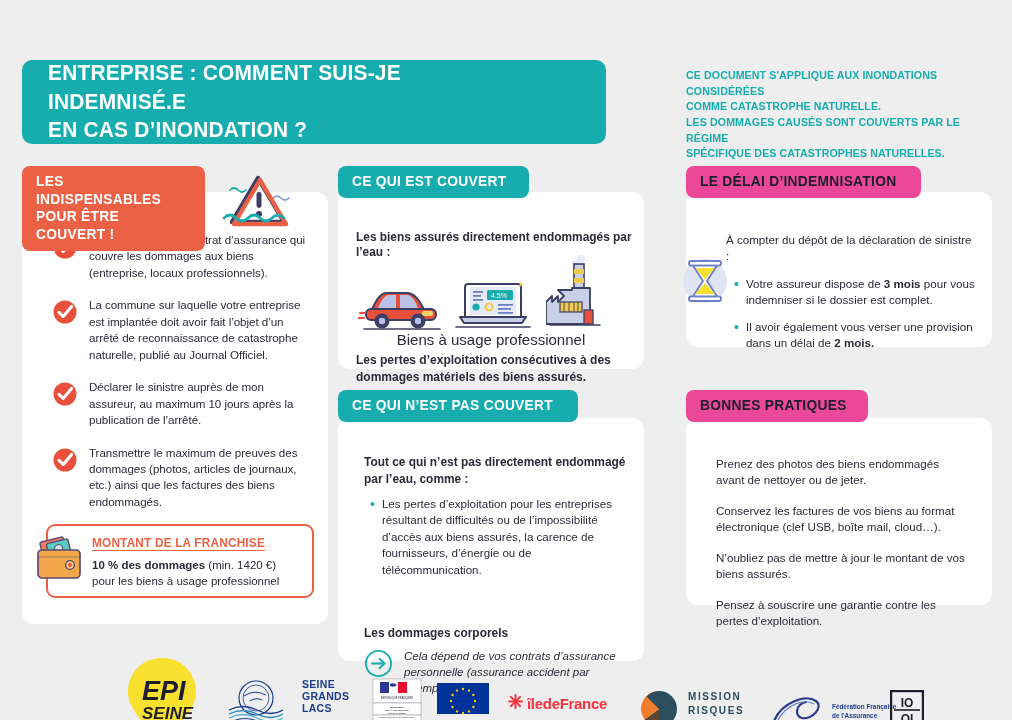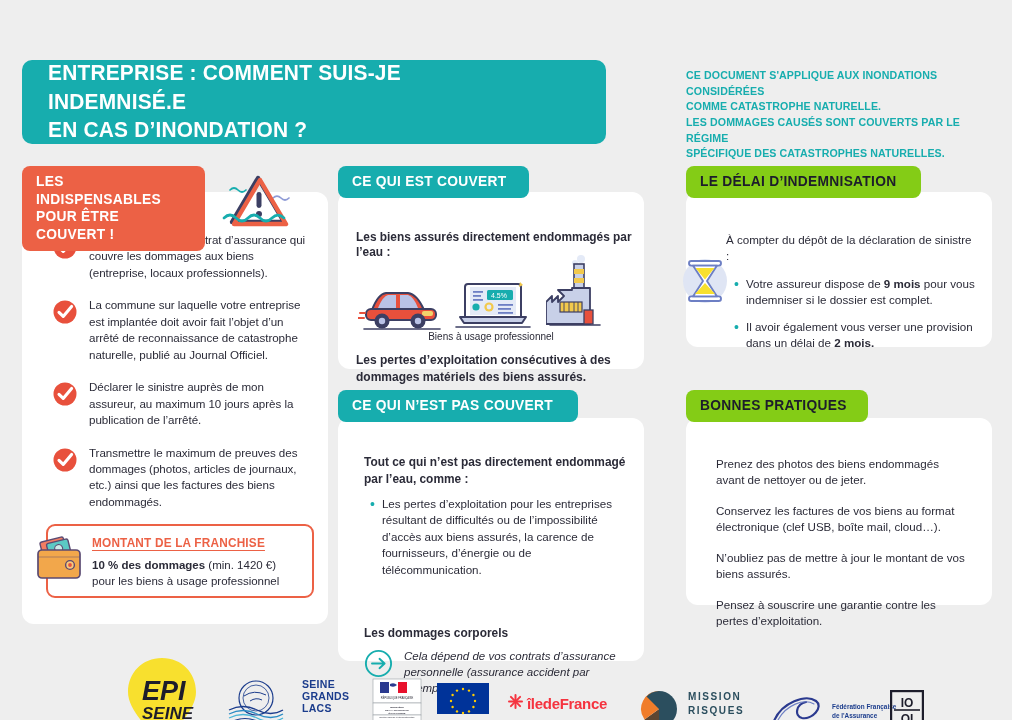--- a/index.html
+++ b/index.html
@@ -32,21 +32,21 @@
   
   .panel { position: absolute; background: #ffffff; border-radius: 12px; }
   .tag {
     position: absolute; border-radius: 8px;
     display: flex; justify-content: center;
     font-weight: bold; letter-spacing: 0.3px; z-index: 5;
     padding: 7px 14px; line-height: 1.22;
   }
   .tag-red    { background: #EC6145; color: #ffffff; }
   .tag-teal   { background: #17ADAE; color: #ffffff; }
-  .tag-yellow { background: #84cc16; color: #1d1d2b; }
+  .tag-yellow { background: #ec4899; color: #1d1d2b; }
   .tag span { display: block; transform: scaleX(0.95); transform-origin: left center; }
 
   
   #panel-indispensables { left: 22px; top: 152px; width: 306px; height: 432px; }
   #tag-indispensables   { left: 22px; top: 126px; width: 183px; font-size: 14.5px; }
   #tag-indispensables .tag-inner { text-align: left; width: 100%; }
 
   .check-list { position: absolute; left: 30px; top: 40px; width: 254px; }
   .check-item { display: flex; margin-bottom: 16px; }
   .check-icon { flex: 0 0 26px; margin-right: 11px; margin-top: 2px; }
@@ -76,21 +76,21 @@
   #panel-couvert { left: 338px; top: 152px; width: 306px; height: 177px; }
   #tag-couvert   { left: 338px; top: 126px; font-size: 14.5px; }
 
   .cov-head {
     position: absolute; left: 18px; top: 38px; width: 276px;
     font-size: 11.9px; font-weight: bold; color: #2b2b38; line-height: 1.3;
   }
   .cov-icons { position: absolute; left: 18px; top: 62px; width: 276px; height: 72px; }
   .cov-caption {
     position: absolute; left: 0; top: 139px; width: 306px; text-align: center;
-    font-size: 10px; color: #2b2b38;
+    font-size: 15px; color: #2b2b38;
   }
   .cov-foot {
     position: absolute; left: 18px; top: 160px; width: 278px;
     font-size: 12px; font-weight: bold; color: #2b2b38; line-height: 1.38;
   }
 
   #panel-noncouvert { left: 338px; top: 378px; width: 306px; height: 243px; }
   #tag-noncouvert   { left: 338px; top: 350px; font-size: 14.5px; }
 
   .nc-head {
@@ -331,21 +331,21 @@
         <rect x="13" y="44.4" width="32" height="4.6" rx="2.3" fill="#ffffff" stroke="#6D7FC4" stroke-width="1.9"></rect>
         <path d="M17 13.6 h24 L31 29 L41 44.4 h-24 L27 29 Z" fill="#ffffff" stroke="#6D7FC4" stroke-width="1.9" stroke-linejoin="round"></path>
         <path d="M19.5 16 h19 L29 27.5 Z" fill="#F8E02E"></path>
         <path d="M29 31 L39 42 h-20 Z" fill="#F8E02E"></path>
       </svg>
     </div>
     <div class="dl-head">À compter du dépôt de la déclaration de sinistre :</div>
     <div class="dl-list">
       <div class="dl-item">
         <span class="dot">•</span>
-        <span><span>Votre assureur dispose de </span><b>9 mois</b><span> pour vous indemniser si le dossier est complet.</span></span>
+        <span><span>Votre assureur dispose de </span><b>3 mois</b><span> pour vous indemniser si le dossier est complet.</span></span>
       </div>
       <div class="dl-item">
         <span class="dot">•</span>
         <span><span>Il avoir également vous verser une provision dans un délai de </span><b>2 mois.</b><span></span></span>
       </div>
     </div>
   </div>
   <div class="tag tag-yellow" id="tag-delai">
     <span>LE DÉLAI D’INDEMNISATION</span>
   </div>

